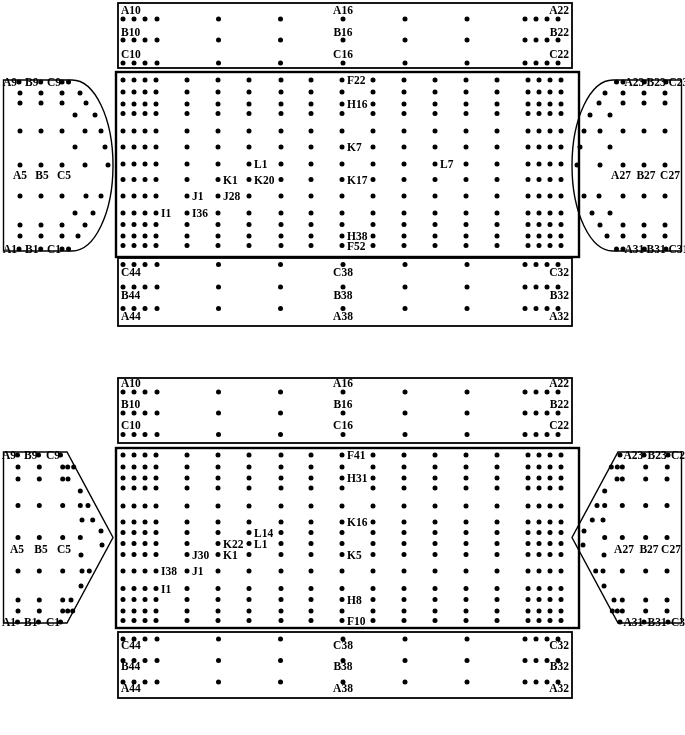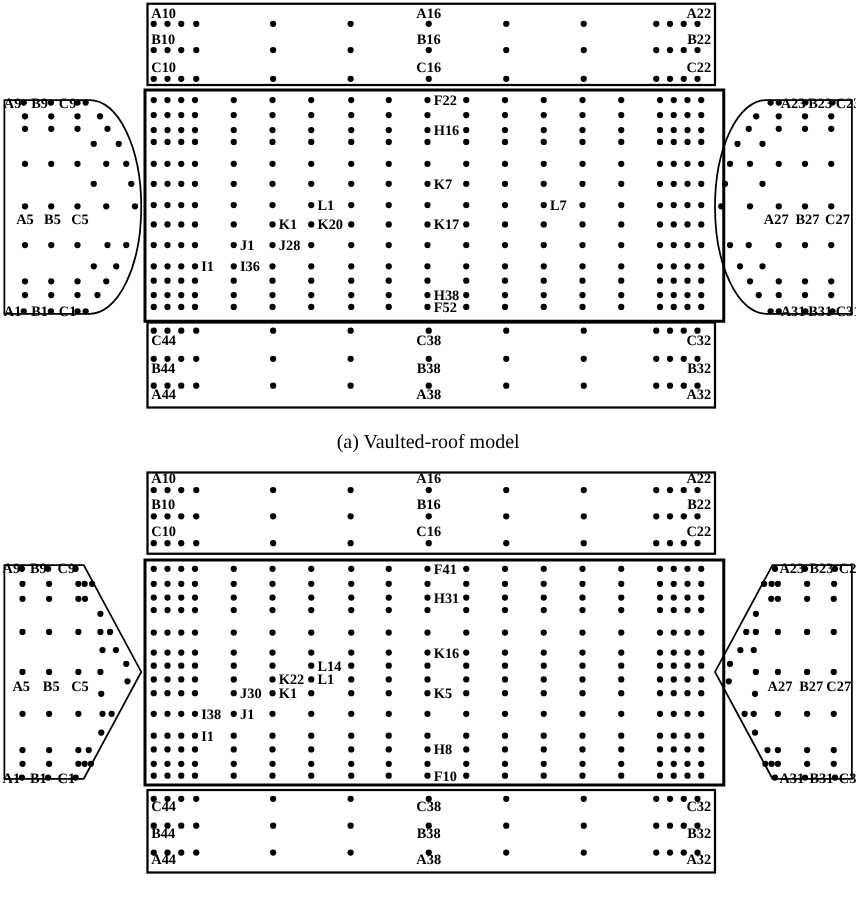--- a/index.html
+++ b/index.html
@@ -994,14 +994,13 @@
           <text x="671" y="458.5" text-anchor="start" class="tap-label">C23</text>
           <text x="624" y="553" text-anchor="middle" class="tap-label">A27</text>
           <text x="649" y="553" text-anchor="middle" class="tap-label">B27</text>
           <text x="671" y="553" text-anchor="middle" class="tap-label">C27</text>
           <text x="623.5" y="626" text-anchor="start" class="tap-label">A31</text>
           <text x="647.5" y="626" text-anchor="start" class="tap-label">B31</text>
           <text x="671" y="626" text-anchor="start" class="tap-label">C31</text>
         </g>
       </g>
     </svg>
-  <div class="caption caption-a">(a) Vaulted-roof model</div>
 </div>
 
 </body></html>

